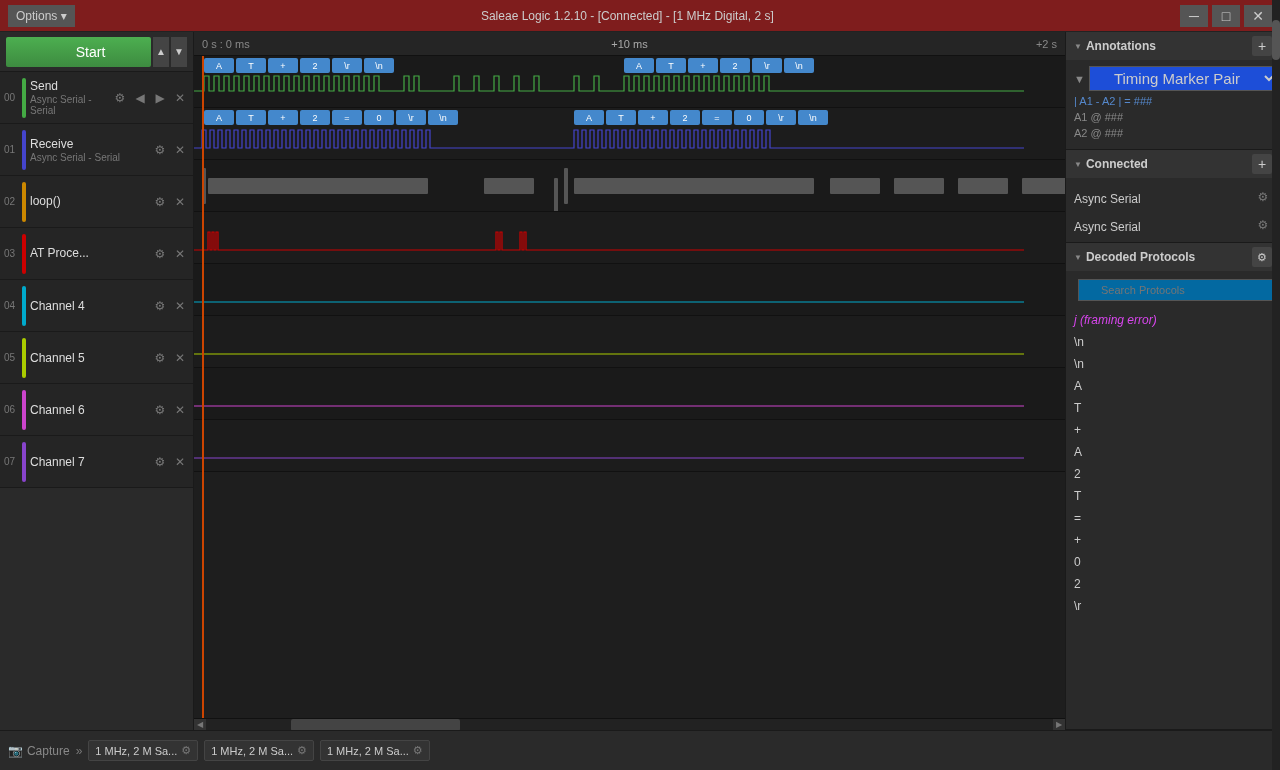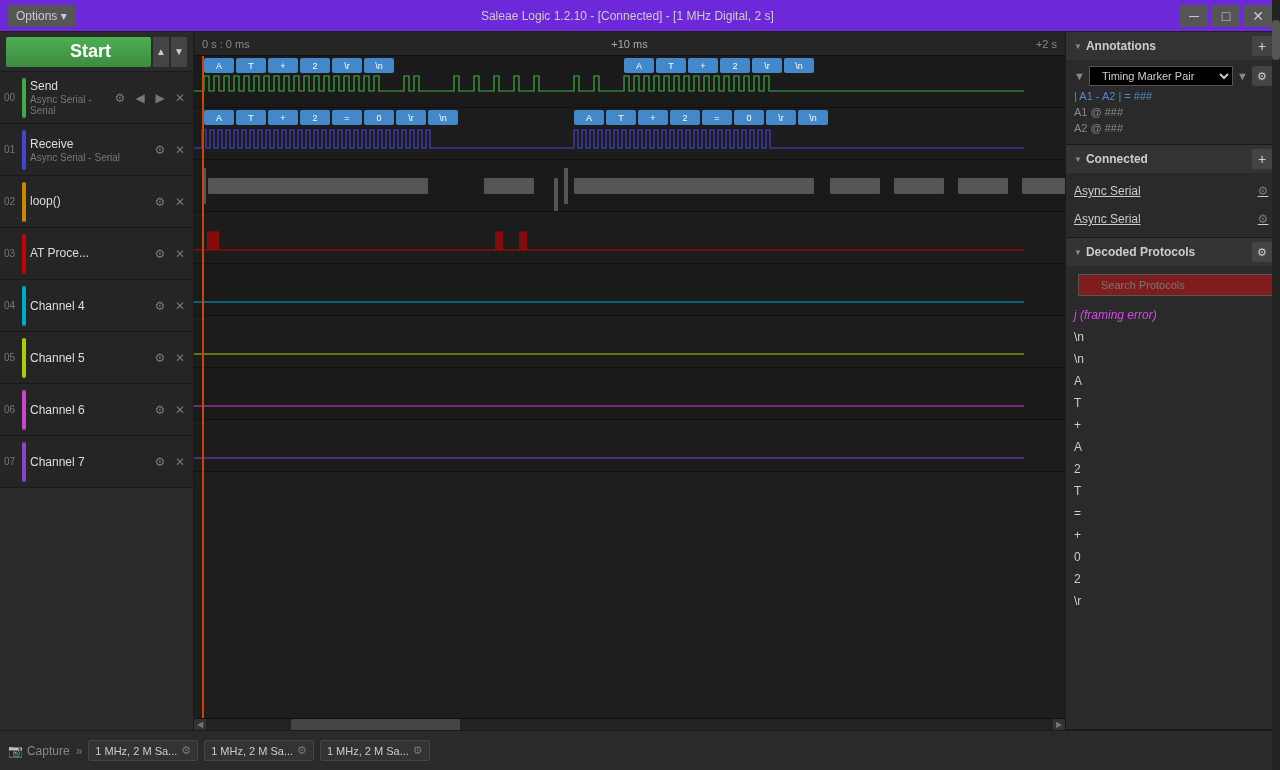--- a/index.html
+++ b/index.html
@@ -10,21 +10,21 @@
       font-family: 'Segoe UI', Arial, sans-serif;
       font-size: 12px;
       color: #ccc;
       overflow: hidden;
       user-select: none;
     }
 
     
     #titlebar {
       height: 32px;
-      background: #6d28d9;
+      background: #7f1d1d;
       display: flex;
       align-items: center;
       justify-content: space-between;
       padding: 0 8px;
       border-bottom: 1px solid #222;
     }
     #titlebar-title {
       flex: 1;
       text-align: center;
       color: #ccc;
@@ -81,22 +81,22 @@
       padding: 4px 6px;
       border-bottom: 1px solid #1a1a1a;
       gap: 2px;
     }
     #start-btn {
       flex: 1;
       height: 30px;
       background: linear-gradient(to bottom, #4caf50, #3d8b40);
       border: none;
       color: white;
-      font-size: 18px;
-      font-weight: bold;
+      font-size: 14px;
+      font-weight: normal;
       cursor: pointer;
       border-radius: 2px;
       padding-left: 24px;
     }
     .arrow-btn {
       width: 16px;
       height: 30px;
       background: #444;
       border: none;
       color: #ccc;
@@ -258,47 +258,46 @@
     }
     .annotation-row {
       display: flex;
       align-items: center;
       gap: 4px;
       margin-bottom: 4px;
       font-size: 11px;
       color: #bbb;
     }
     .annotation-selector {
-      background: #000000;
+      background: #1d4ed8;
       border: 1px solid #555;
       color: #ccc;
-      padding: 2px 8px;
-      font-size: 11px;
+      padding: 2px 20px;
+      font-size: 15px;
       flex: 1;
     }
     .annotation-label {
       font-size: 11px;
       color: #888;
     }
     .annotation-value {
       font-size: 11px;
       color: #5588cc;
     }
 
     
     #analyzers-content {
       padding: 4px 0;
     }
     .analyzer-item {
       display: flex;
-      align-items: center;
+      align-items: flex-end;
       padding: 4px 8px;
       gap: 4px;
       height: 28px;
-      text-decoration: underline;
     }
     .analyzer-name {
       flex: 1;
       font-size: 12px;
       color: #ccc;
     }
     .gear-btn {
       width: 18px;
       height: 18px;
       background: transparent;
@@ -324,21 +323,21 @@
       padding: 4px 8px 4px 22px;
       width: calc(100% - 12px);
       font-size: 11px;
       position: relative;
     }
     .search-wrapper {
       position: relative;
       margin: 4px 6px;
     }
     .search-wrapper input {
-      background: #7f1d1d;
+      background: #0369a1;
       border: 1px solid #555;
       color: #ccc;
       padding: 4px 8px 4px 22px;
       width: 100%;
       font-size: 11px;
     }
     .search-icon-inside {
       position: absolute;
       left: 6px;
       top: 50%;

